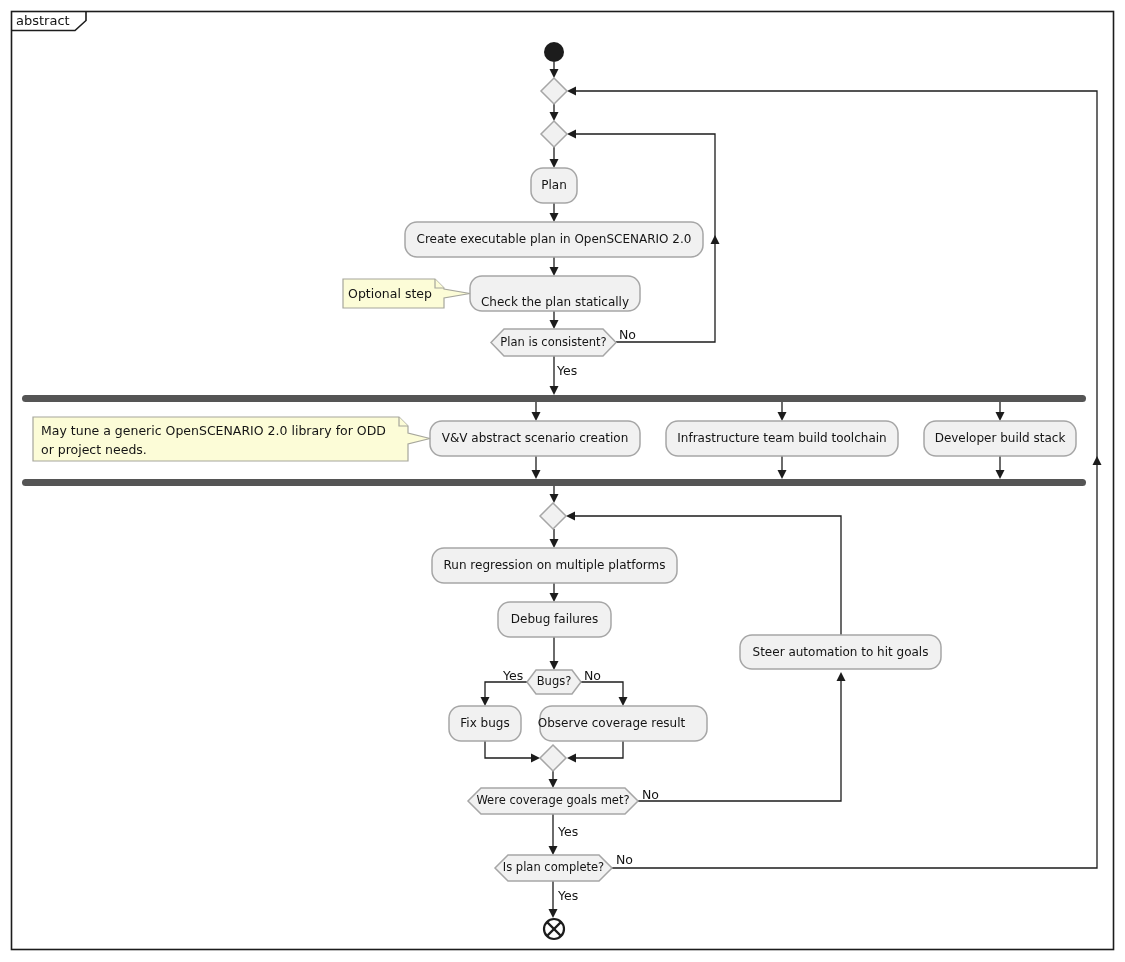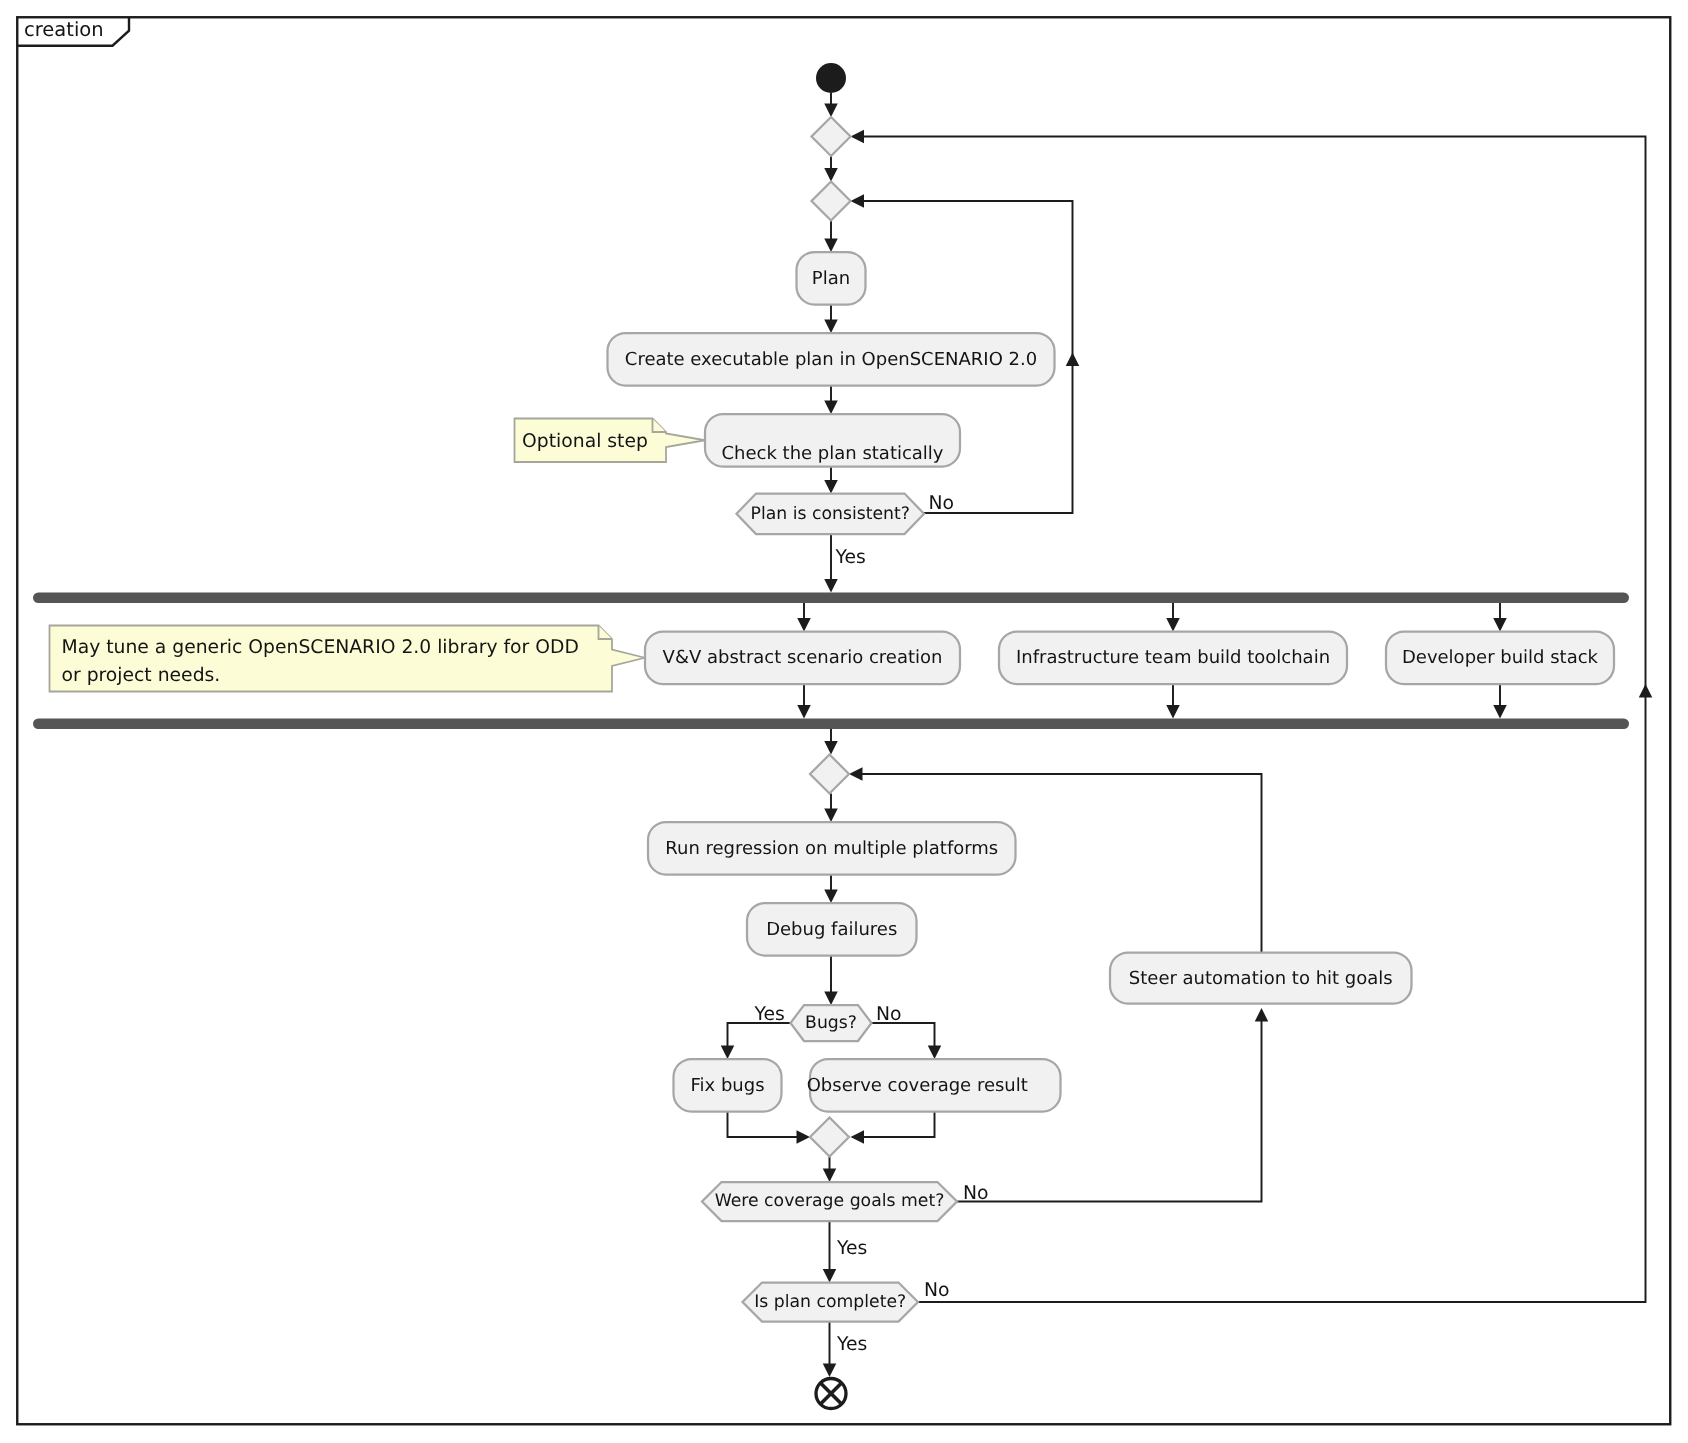--- a/index.html
+++ b/index.html
@@ -147,21 +147,21 @@
     <path class="noteshape" d="M343,279 L435,279 L444,288 L444,289 L470,293.5 L444,298 L444,308 L343,308 Z"></path>
     <path class="noteshape" d="M435,279 L435,288 L444,288" fill="none"></path>
     <path class="noteshape" d="M33,417 L399,417 L408,426 L408,433 L430,438.5 L408,444 L408,461 L33,461 Z"></path>
     <path class="noteshape" d="M399,417 L399,426 L408,426" fill="none"></path>
 
     <circle cx="554" cy="929" r="10" class="endring"></circle>
     <line x1="547.5" y1="922.5" x2="560.5" y2="935.5" class="endx"></line>
     <line x1="560.5" y1="922.5" x2="547.5" y2="935.5" class="endx"></line>
   </svg>
 
-  <div class="frametitle">creation</div>
+  <div class="frametitle">abstract</div>
 
   <div class="lbl" style="left:531px;top:168px;width:46px;height:35px;">Plan</div>
   <div class="lbl" style="left:405px;top:222px;width:298px;height:35px;">Create executable plan in OpenSCENARIO 2.0</div>
   <div class="lbl" style="left:470px;top:276px;width:170px;height:52px;">Check the plan statically</div>
   <div class="lbl" style="left:430px;top:421px;width:210px;height:35px;">V&amp;V abstract scenario creation</div>
   <div class="lbl" style="left:924px;top:421px;width:152px;height:35px;">Developer build stack</div>
   <div class="lbl" style="left:666px;top:421px;width:232px;height:35px;">Infrastructure team build toolchain</div>
   <div class="lbl" style="left:432px;top:548px;width:245px;height:35px;">Run regression on multiple platforms</div>
   <div class="lbl" style="left:498px;top:602px;width:113px;height:35px;border-radius:17px;">Debug failures</div>
   <div class="lbl" style="left:449px;top:706px;width:72px;height:35px;">Fix bugs</div>

